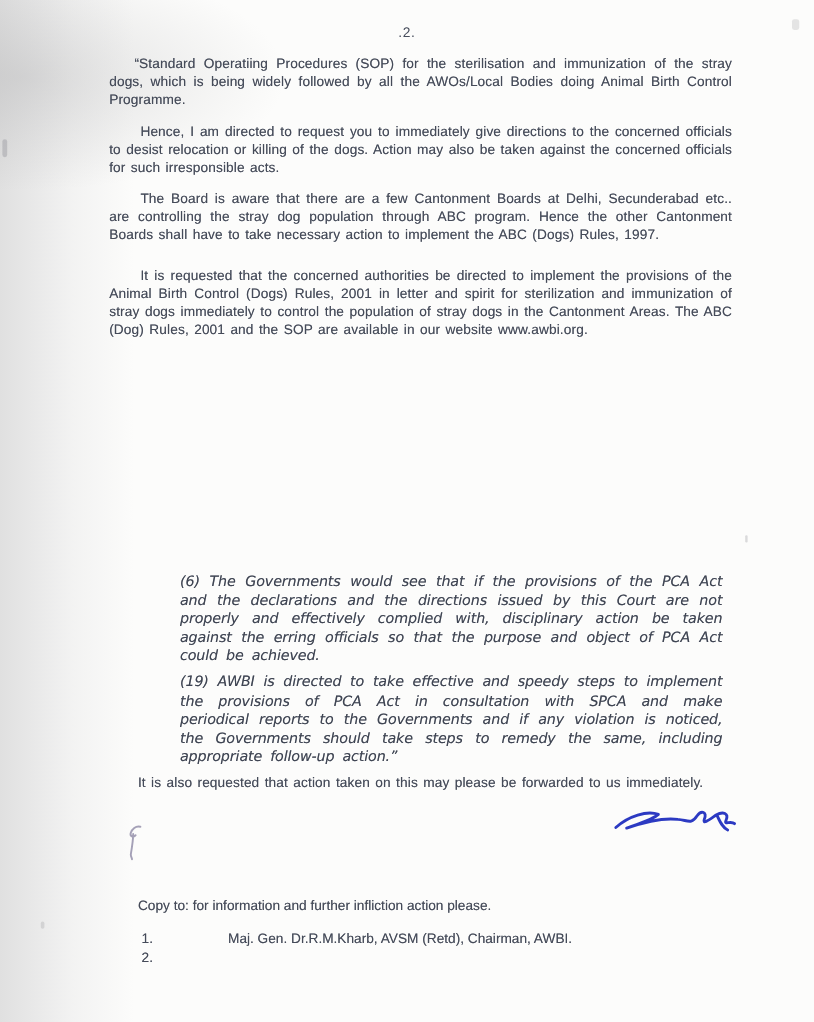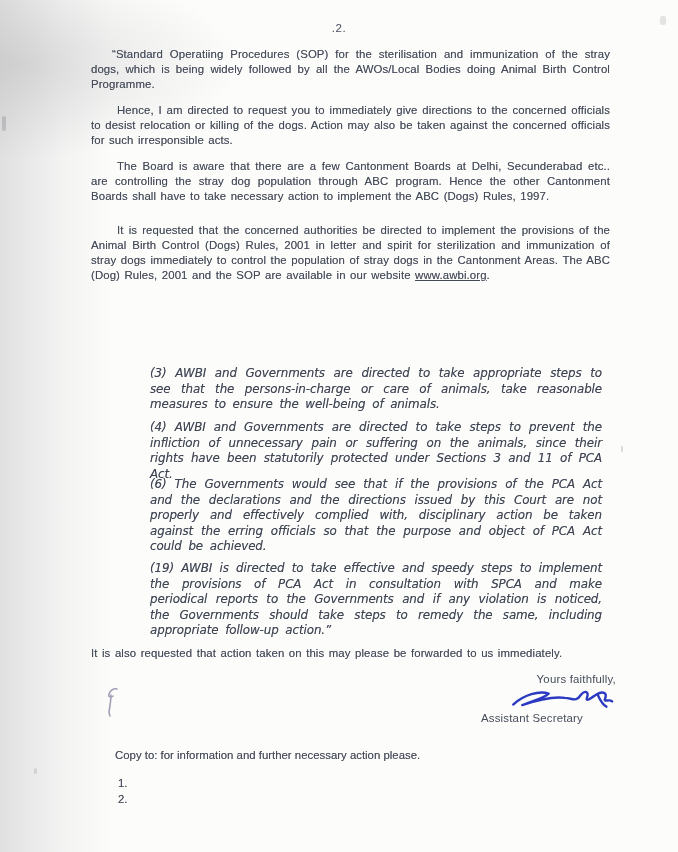--- a/index.html
+++ b/index.html
@@ -30,33 +30,33 @@
   .blk{position:absolute;left:91px;width:519px;font-size:11.4px;line-height:15px;
        text-align:justify;letter-spacing:.1px;word-spacing:1.2px;
        text-shadow:0 0 .4px rgba(62,68,84,.55);margin:0;}
   .pagenum{position:absolute;top:22px;left:0;width:678px;text-align:center;
        font-size:11.5px;color:#474d5c;letter-spacing:.5px;}
   .p1{top:47px;text-indent:21px;}
   .p2{top:103px;text-indent:26px;}
   .p3{top:159px;text-indent:26px;}
   .p4{top:223px;text-indent:26px;}
   .p5{top:306px;text-indent:96px;}
-  .weblink{text-decoration:underline;color:#454b59;}
+  .weblink{color:#454b59;}
   .quote{
     position:absolute;left:150px;width:452px;margin:0;
     font-family:"DejaVu Sans",sans-serif;font-style:italic;
     font-size:11.9px;line-height:15.5px;text-align:justify;
     word-spacing:3px;letter-spacing:-.1px;color:#3f4553;
     text-shadow:0 0 .4px rgba(55,62,78,.5);
   }
   .q3{top:366px;}
   .q4{top:420px;}
   .q10{top:477px;}
   .q12{top:561px;}
-  .closing{top:646px;text-align:left;}
+  .closing{top:646px;text-align:center;}
   
   .sig-block{position:absolute;top:672px;right:62px;width:170px;text-align:right;
        font-size:11.4px;line-height:15px;}
   .sig-block .valediction{letter-spacing:.2px;}
   .sig-scribble{display:block;margin:-1px 2px -3px auto;transform:rotate(-3deg);}
   .sig-name{text-align:center;padding-left:6px;}
   .sig-title{text-align:center;padding-left:2px;letter-spacing:.2px;}
   .pen-mark{position:absolute;left:103px;top:686px;}
   
   .copyline{position:absolute;left:115px;top:748px;width:480px;margin:0;
@@ -82,46 +82,43 @@
 
   <p class="blk p2">Hence, I am directed to request you to immediately give directions to the concerned officials to desist relocation or killing of the dogs. Action may also be taken against the concerned officials for such irresponsible acts.</p>
 
   <p class="blk p1">“Standard Operatiing Procedures (SOP) for the sterilisation and immunization of the stray dogs, which is being widely followed by all the AWOs/Local Bodies doing Animal Birth Control Programme.</p>
 
   <p class="blk p3">The Board is aware that there are a few Cantonment Boards at Delhi, Secunderabad etc.. are controlling the stray dog population through ABC program. Hence the other Cantonment Boards shall have to take necessary action to implement the ABC (Dogs) Rules, 1997.</p>
 
   <p class="blk p4"><span>It is requested that the concerned authorities be directed to implement the provisions of the Animal Birth Control (Dogs) Rules, 2001 in letter and spirit for sterilization and immunization of stray dogs immediately to control the population of stray dogs in the Cantonment Areas. The ABC (Dog) Rules, 2001 and the SOP are available in our website </span><span class="weblink">www.awbi.org</span><span>.</span></p>
 
 
-  <p class="quote q3">(3) AWBI and Governments are directed to take appropriate steps to see that the persons-in-charge or care of animals, take reasonable measures to ensure the well-being of animals.</p>
 
-  <p class="quote q4">(4) AWBI and Governments are directed to take steps to prevent the infliction of unnecessary pain or suffering on the animals, since their rights have been statutorily protected under Sections 3 and 11 of PCA Act.</p>
 
   <p class="quote q10">(6) The Governments would see that if the provisions of the PCA Act and the declarations and the directions issued by this Court are not properly and effectively complied with, disciplinary action be taken against the erring officials so that the purpose and object of PCA Act could be achieved.</p>
 
   <p class="quote q12">(19) AWBI is directed to take effective and speedy steps to implement the provisions of PCA Act in consultation with SPCA and make periodical reports to the Governments and if any violation is noticed, the Governments should take steps to remedy the same, including appropriate follow-up action.”</p>
 
   <p class="blk closing">It is also requested that action taken on this may please be forwarded to us immediately.</p>
 
   <svg class="pen-mark" width="22" height="34" viewBox="0 0 22 34">
     <path d="M14,3 C10,2 7,5 6,8 C5,11 8,12 10,10 M8,9 C8,14 7,20 6,26 C6,28 7,29 7,30" fill="none" stroke="#8f8aa6" stroke-width="1.6" stroke-linecap="round" opacity="0.8"></path>
   </svg>
 
   <div class="sig-block">
-    <div class="valediction">Yours faithfully,</div>
     <svg class="sig-scribble" width="104" height="28" viewBox="0 0 104 28">
       <path d="M3,16 C14,7 30,3 39,7 C33,12 20,14 12,17 C26,13 44,10 55,12 C63,13 66,17 71,10 C75,5 80,7 77,13 C75,18 82,13 87,10 C93,7 98,9 95,15 C93,19 99,15 102,18 M88,11 C90,16 92,21 96,23" fill="none" stroke="#2c3ac2" stroke-width="2.4" stroke-linecap="round" stroke-linejoin="round"></path>
     </svg>
-    <div class="sig-title">Assistant Secretary</div>
   </div>
 
-  <p class="copyline">Copy to: for information and further necessary action please.</p>
+  <p class="copyline">Copy to: for information and further infliction action please.</p>
 
   <div class="recipients">
     <div class="recipient-row">
       <span class="num">1.</span>
+      <span class="txt">Maj. Gen. Dr.R.M.Kharb, AVSM (Retd), Chairman, AWBI.</span>
     </div>
     <div class="recipient-row">
       <span class="num">2.</span>
     </div>
   </div>
 
 </div>
 
 </body></html>

